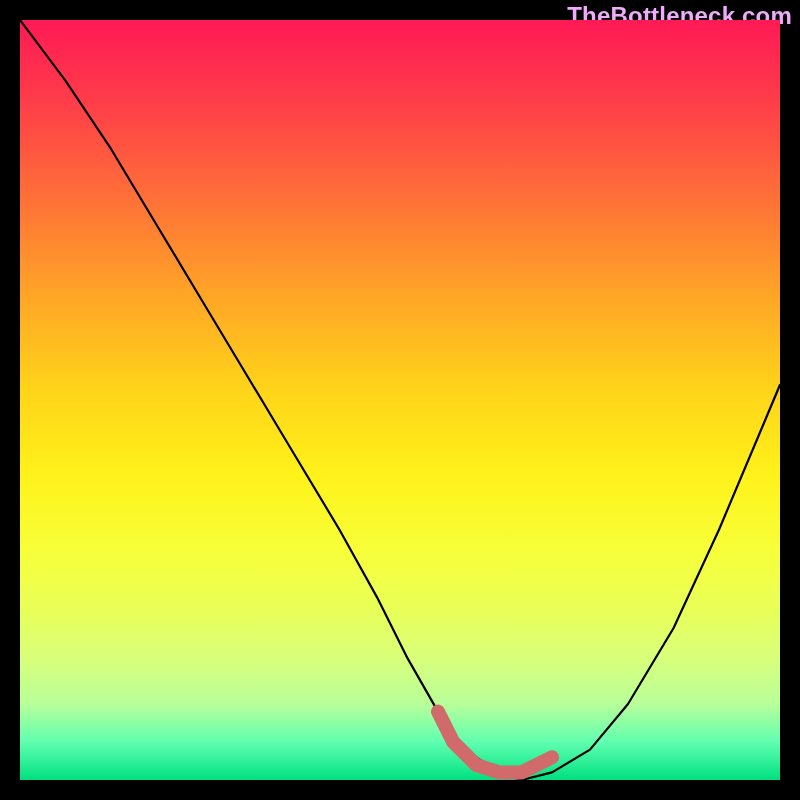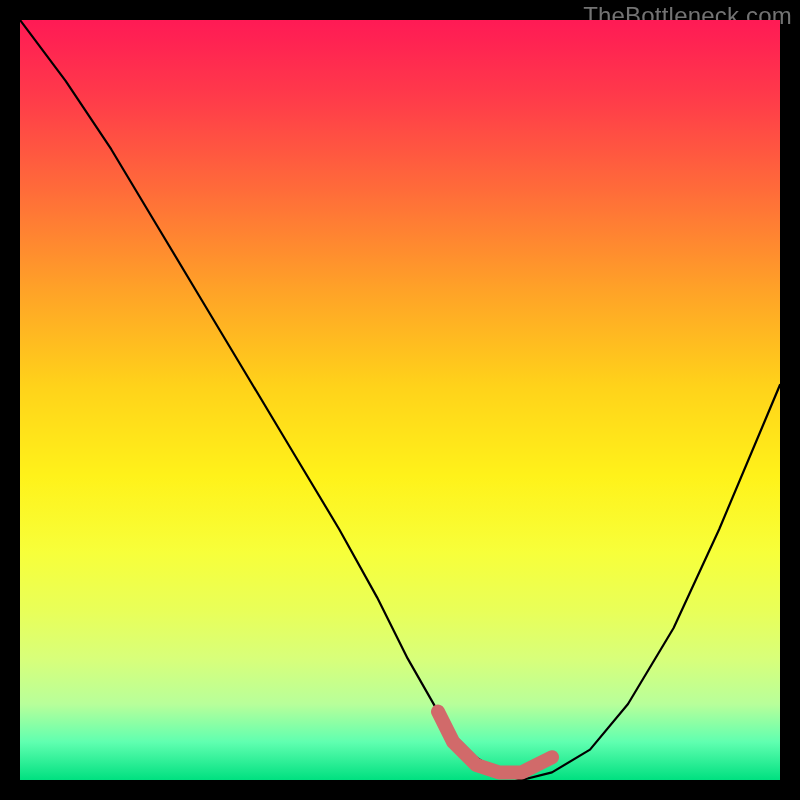--- a/index.html
+++ b/index.html
@@ -42,23 +42,23 @@
     position: absolute;
     left: 0;
     top: 0;
     width: 760px;
     height: 760px;
   }
   .watermark {
     position: absolute;
     top: 2px;
     right: 8px;
-    color: #737373;
+    color: #f0abfc;
     font-size: 24px;
-    font-weight: 400;
+    font-weight: 700;
     letter-spacing: 0.2px;
     user-select: none;
     text-align: center;
   }
 </style>
 </head>
 <body>
 
 <div class="frame">
   <div class="watermark">TheBottleneck.com</div>

